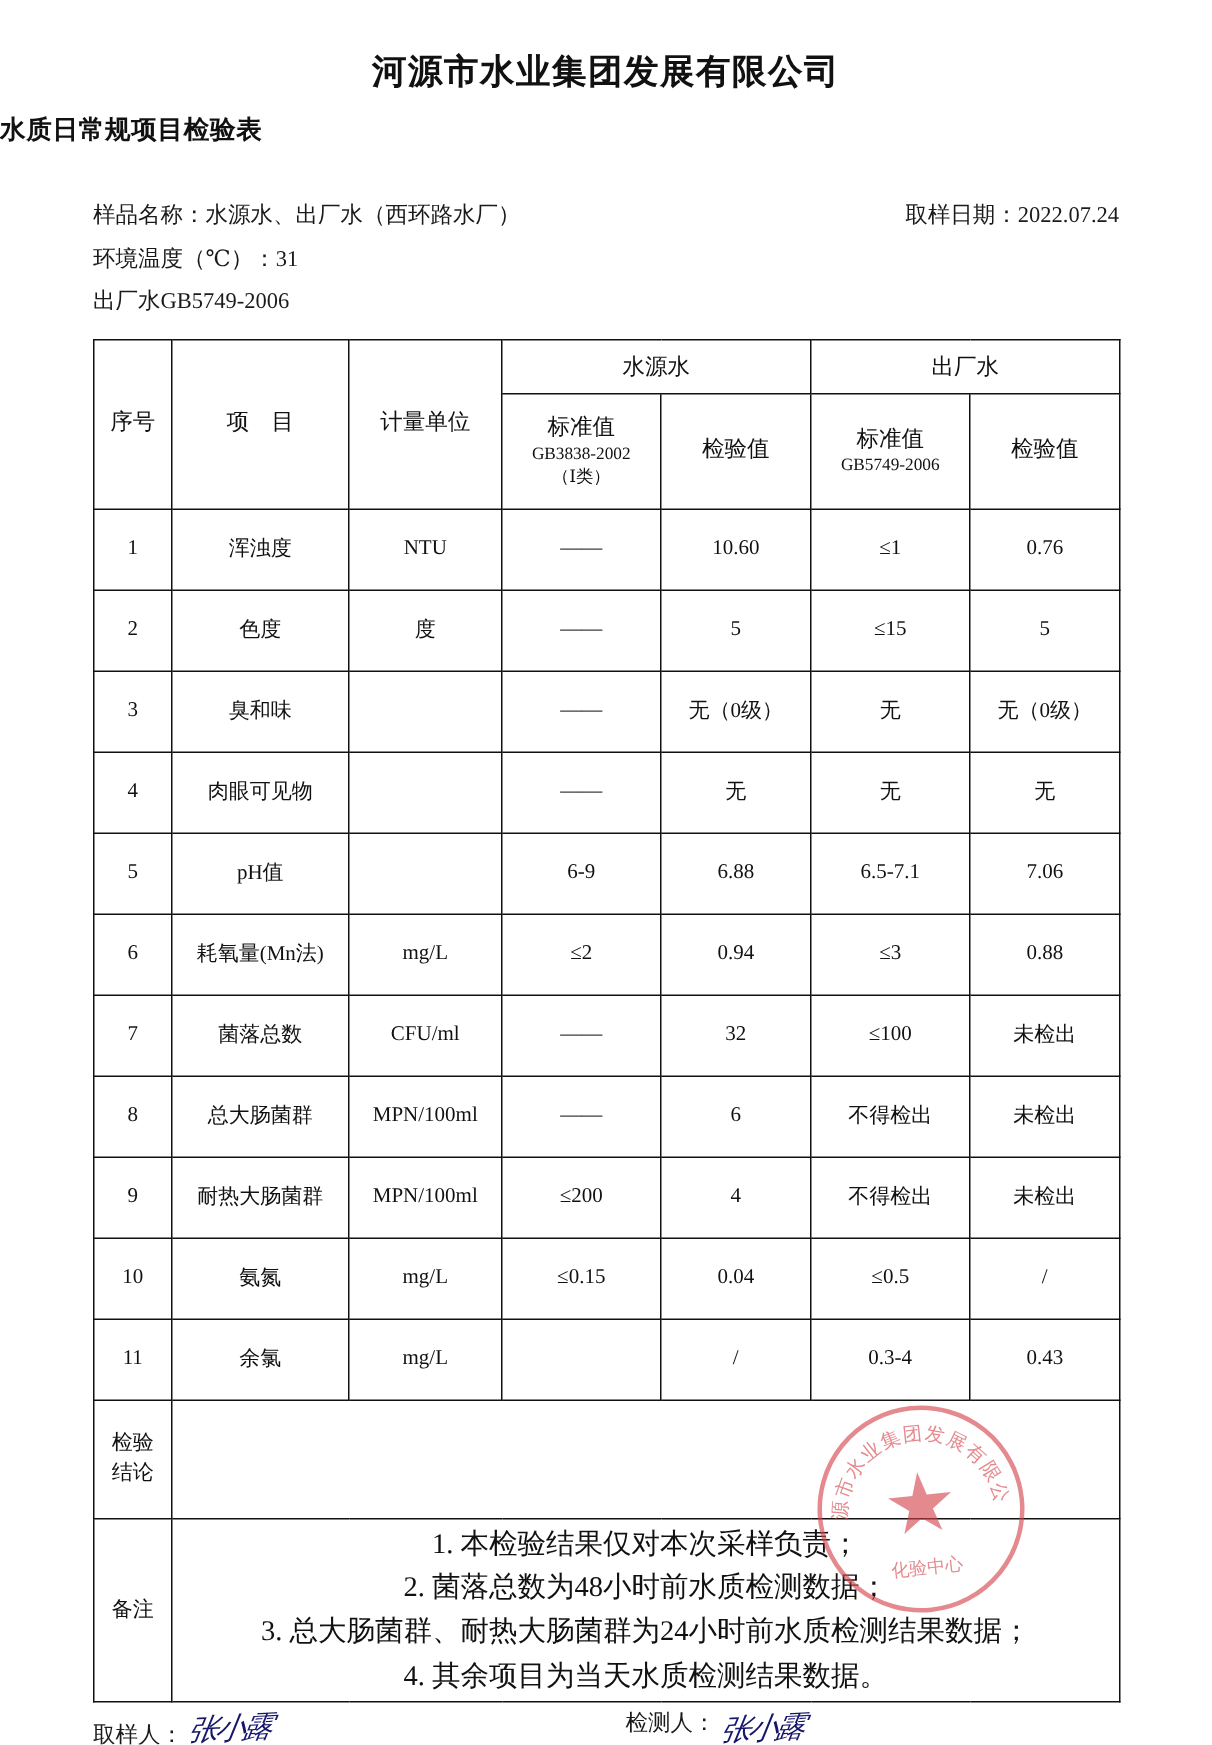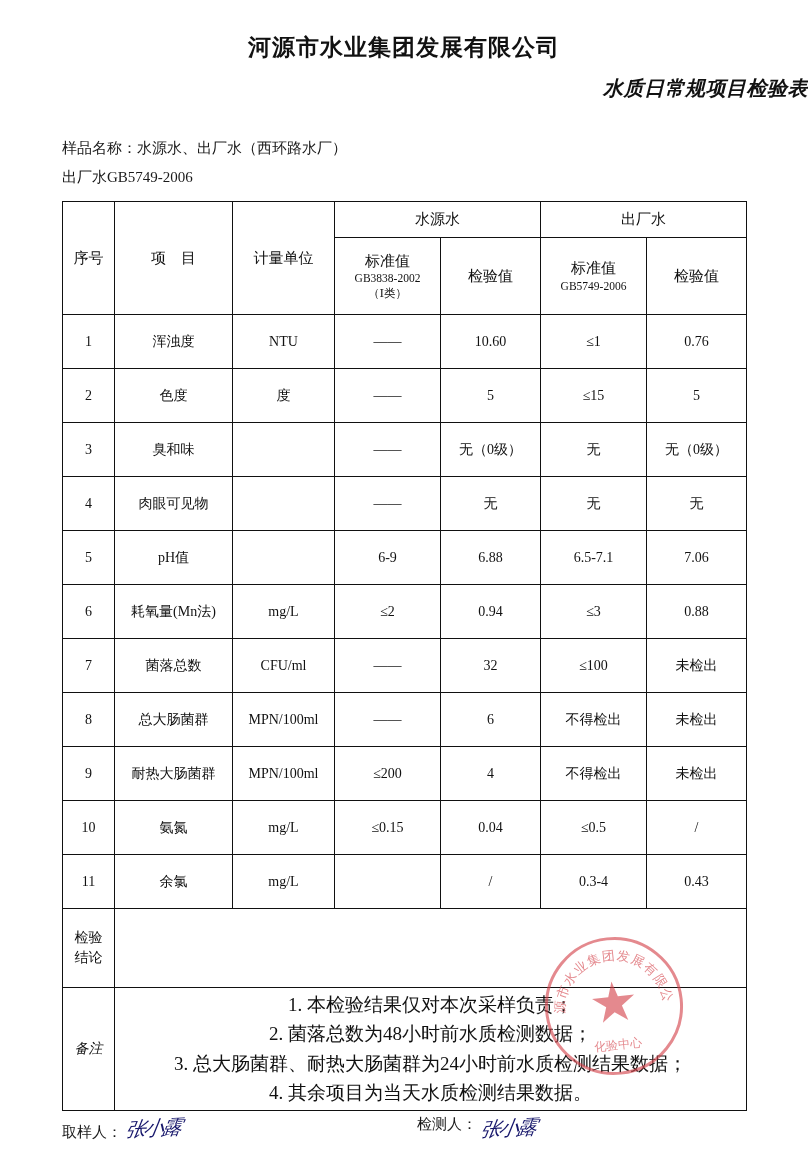--- a/index.html
+++ b/index.html
@@ -24,27 +24,26 @@
   }
   .doc-title {
     text-align: center;
     font-size: 23px;
     font-weight: bold;
     letter-spacing: 1px;
     margin-top: 32px;
     color: #111;
   }
   .doc-subtitle {
-    text-align: right;
-    font-size: 20px;
+    text-align: left;
+    font-size: 17px;
     font-weight: bold;
     margin-top: 12px;
     letter-spacing: 0.5px;
     color: #111;
-    font-style: italic;
   }
   .meta {
     margin: 32px 62px 0 62px;
     font-size: 15px;
     line-height: 1.9;
   }
   .meta-row {
     display: flex;
     justify-content: space-between;
     white-space: nowrap;
@@ -74,21 +73,21 @@
   .col-val1 { width: 100px; }
   .col-std2 { width: 106px; }
   .col-val2 { width: 100px; }
 
   .hdr-group { height: 36px; font-size: 15px; }
   .hdr-cell { height: 72px; font-size: 15px; line-height: 1.35; }
   .hdr-small { font-size: 11.5px; line-height: 1.3; }
   .item-cell { text-align: left; padding-left: 10px; }
   .row-tall td { height: 49px; }
   .concl-label { height: 74px; line-height: 1.4; }
-  .notes-label { height: 92px; font-style: italic; }
+  .notes-label { height: 92px; }
   .notes-cell {
     text-align: left;
     padding: 6px 0 6px 10px;
     line-height: 1.55;
     font-size: 19px;
   }
   .sig-row {
     margin: 4px 62px 0 62px;
     display: flex;
     font-size: 15px;
@@ -150,22 +149,28 @@
 <div class="page">
 
   <div class="doc-title">河源市水业集团发展有限公司</div>
   <div class="doc-subtitle">水质日常规项目检验表</div>
 
   <div class="meta">
     <div class="meta-row">
       <span class="meta-left">
         <span>样品名称：</span><span>水源水、出厂水（西环路水厂）</span>
       </span>
+      <span class="meta-right">
+        <span>取样日期：</span><span>2022.07.24</span>
+      </span>
     </div>
     <div class="meta-row">
+      <span class="meta-left">
+        <span>环境温度（℃）：</span><span>31</span>
+      </span>
     </div>
     <div class="meta-row">
       <span class="meta-right">出厂水GB5749-2006</span>
     </div>
   </div>
 
   <table class="main">
     <colgroup>
       <col class="col-no">
         <col class="col-item">

